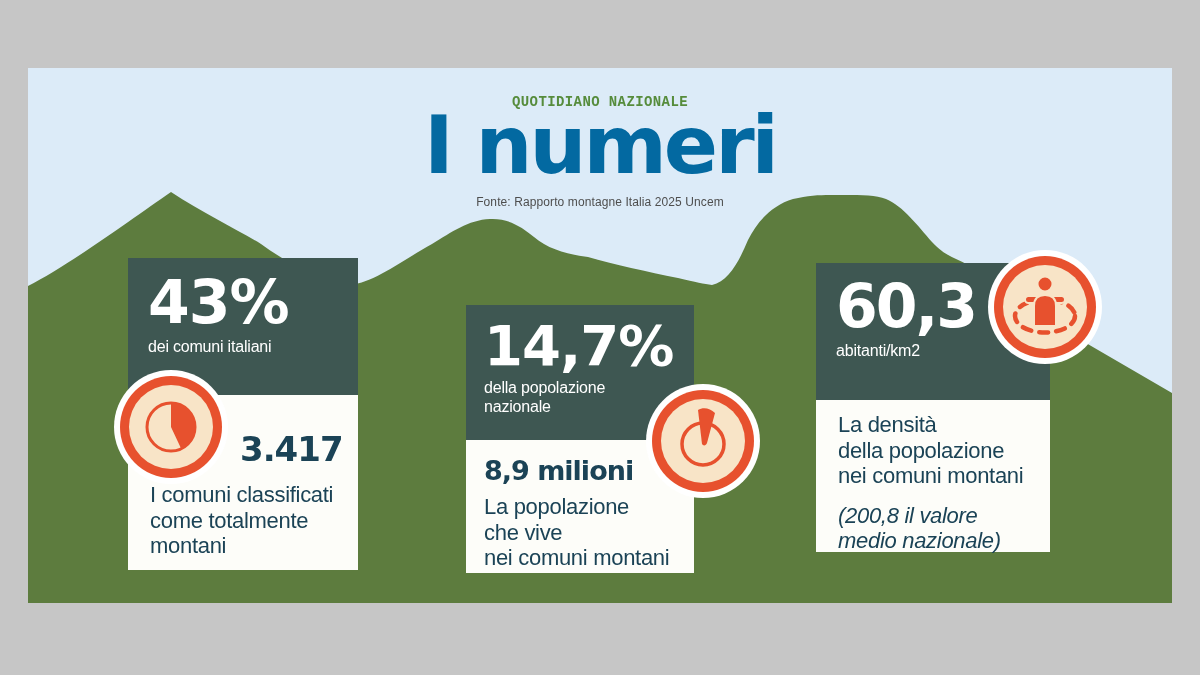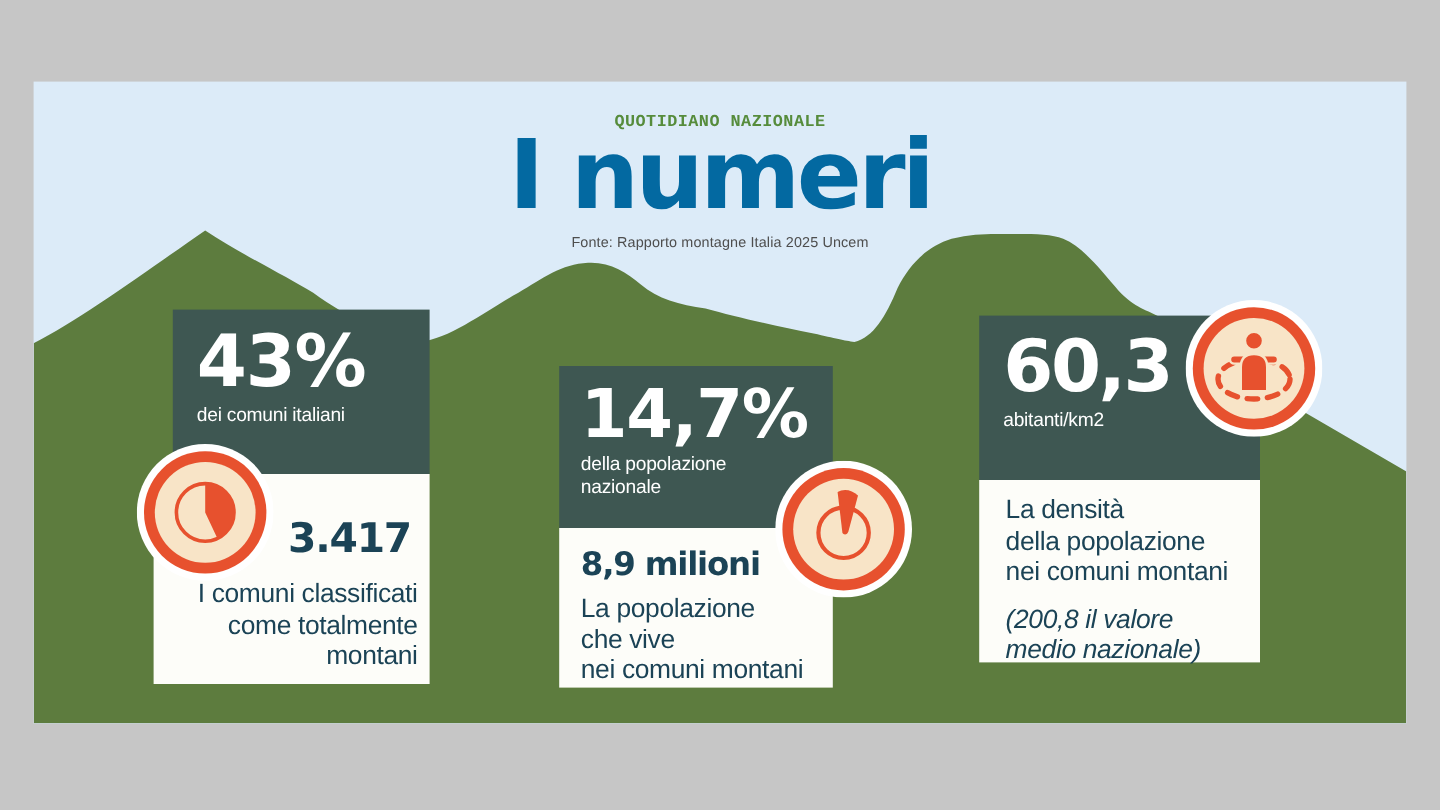--- a/index.html
+++ b/index.html
@@ -28,25 +28,25 @@
   .card{position:absolute;z-index:2;}
   .card-top{background:#3e5752;color:#ffffff;box-sizing:border-box;}
   .card-bottom{background:#fdfdf9;color:#1b4356;box-sizing:border-box;}
   .stat{font-family:"DejaVu Sans",sans-serif;font-weight:bold;line-height:.95;letter-spacing:-1px;}
   .stat-label{font-size:16px;line-height:1.18;margin-top:7px;white-space:pre-line;letter-spacing:-0.2px;}
   .value{font-family:"DejaVu Sans",sans-serif;font-weight:bold;letter-spacing:-1px;}
   .desc{font-size:22px;line-height:1.16;white-space:pre-line;letter-spacing:-0.3px;}
   .note{font-size:22px;line-height:1.16;font-style:italic;white-space:pre-line;letter-spacing:-0.3px;}
 
   #card1{left:100px;top:190px;width:230px;}
-  #card1 .card-top{height:137px;padding:16px 14px 0 20px;margin-left:16px;}
+  #card1 .card-top{height:137px;padding:16px 14px 0 20px;}
   #card1 .stat{font-size:60px;}
   #card1 .card-bottom{height:175px;}
   #card1 .value{font-size:34px;padding:34px 0 0 112px;}
-  #card1 .desc{padding:13px 10px 0 22px;text-align:right;}
+  #card1 .desc{padding:13px 10px 0 22px;}
 
   #card2{left:422px;top:237px;width:228px;padding-left:16px;}
   #card2 .card-top{height:135px;padding:14px 12px 0 18px;}
   #card2 .stat{font-size:56px;}
   #card2 .card-bottom{height:133px;padding:15px 0 0 18px;}
   #card2 .value{font-size:27px;}
   #card2 .desc{margin-top:8px;}
 
   #card3{left:788px;top:195px;width:234px;}
   #card3 .card-top{height:137px;padding:15px 12px 0 20px;}

